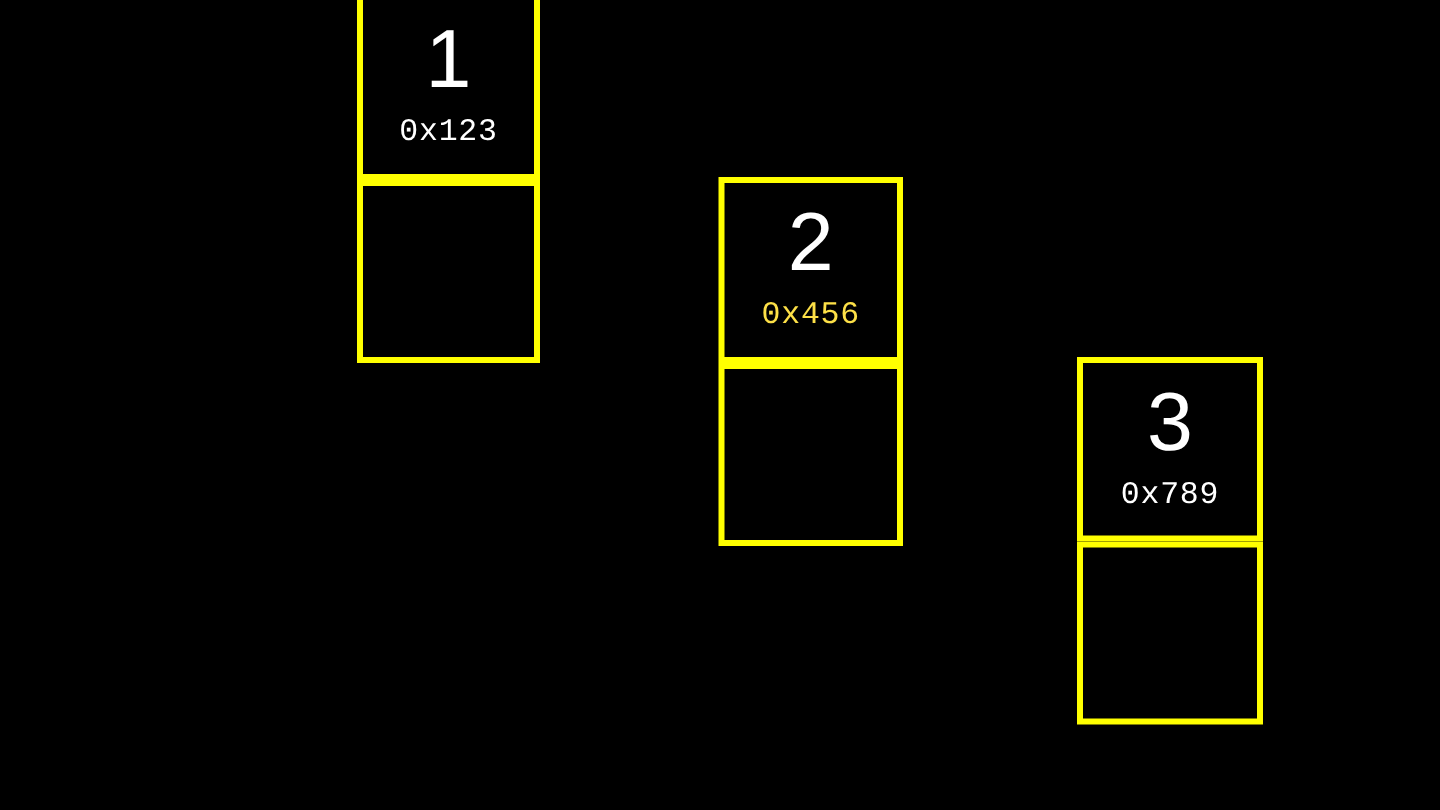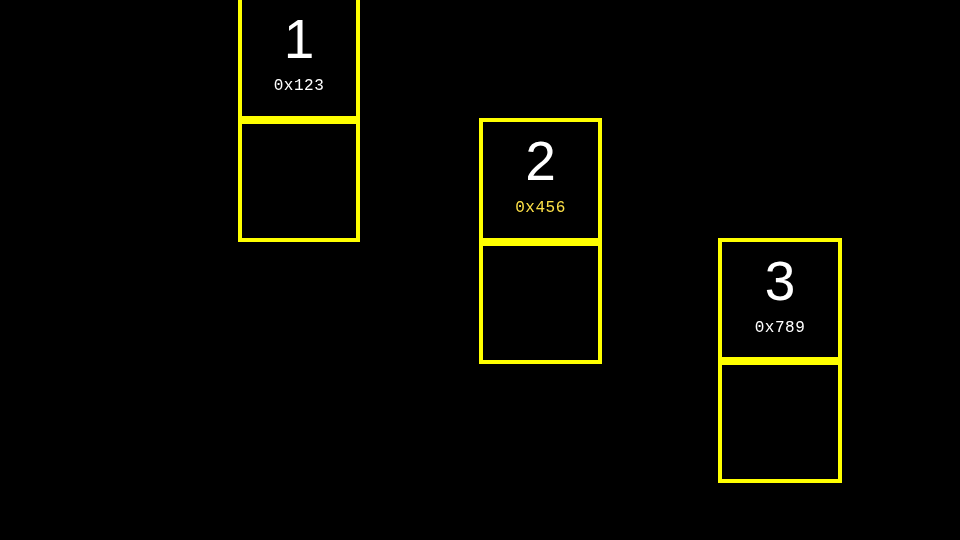--- a/index.html
+++ b/index.html
@@ -45,21 +45,21 @@
     font-size: 55px;
     font-weight: 400;
     line-height: 1;
     letter-spacing: 0px;
     margin-top: 12px;
     user-select: none;
   }
   .node-address {
     color: #FFFFFF;
     font-family: "Liberation Mono", "DejaVu Sans Mono", monospace;
-    font-size: 16px;
+    font-size: 21px;
     font-weight: 400;
     line-height: 1;
     margin-top: 11px;
     letter-spacing: 0.5px;
     user-select: none;
   }
 </style>
 </head>
 <body>
 

